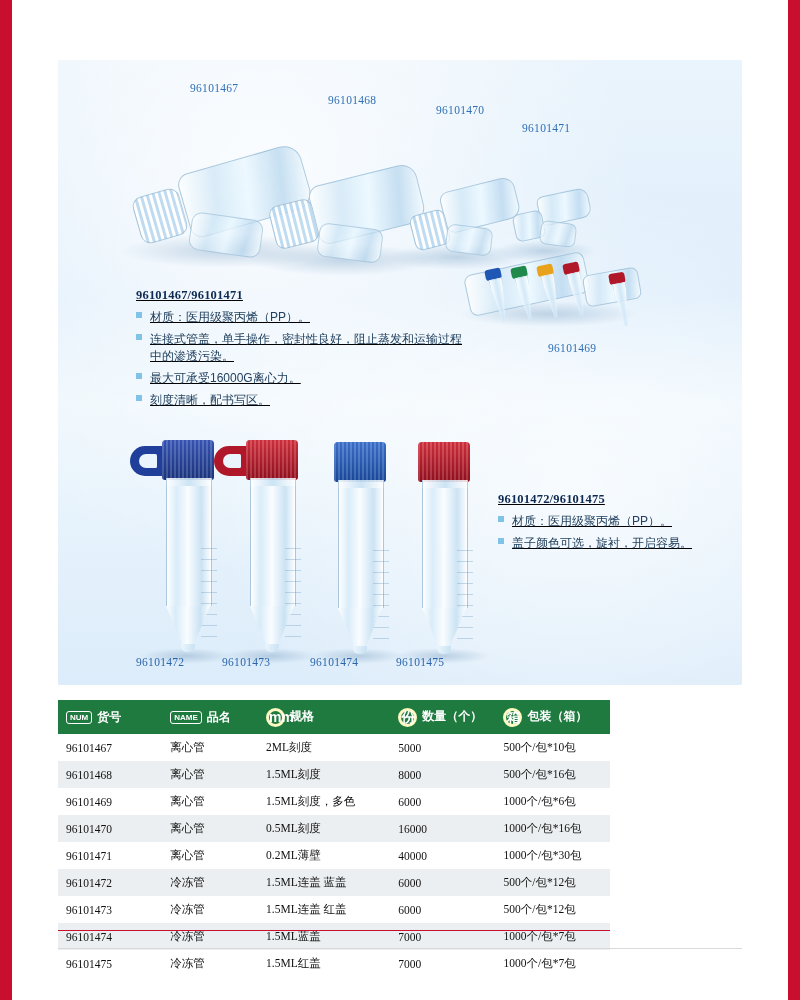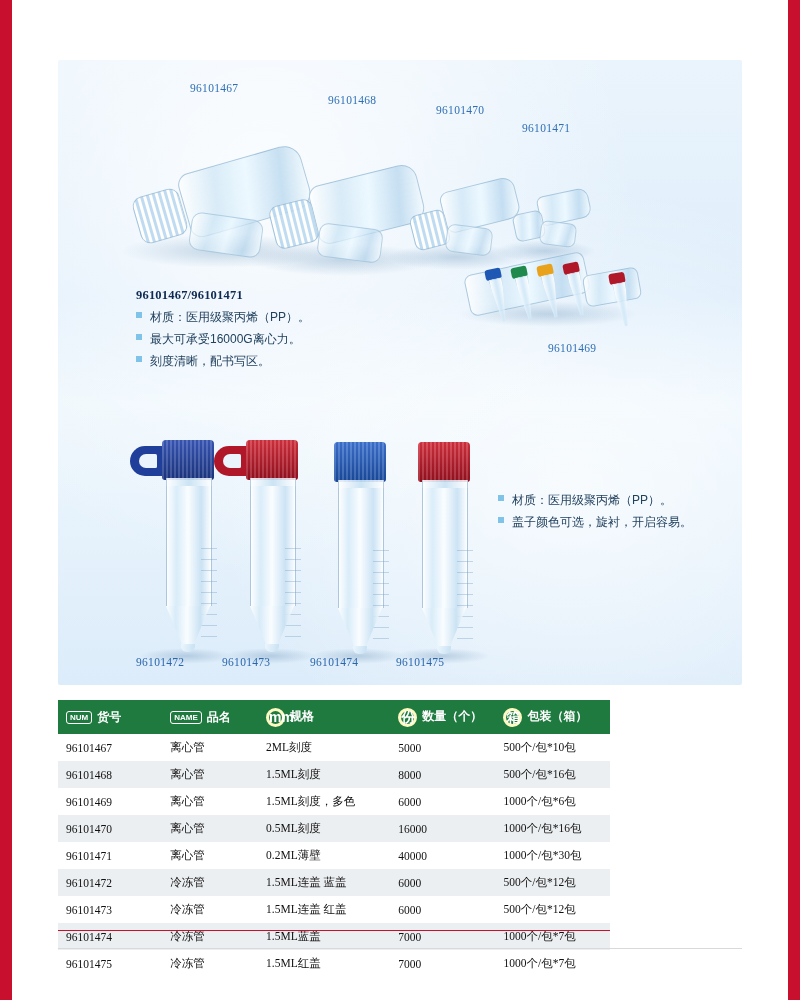--- a/index.html
+++ b/index.html
@@ -29,21 +29,21 @@
     pointer-events:none;
   }
 
   .code-label{
     position:absolute;color:#2f6fb5;font-size:11.5px;letter-spacing:.3px;
     font-family:"Liberation Serif","DejaVu Serif",serif;
   }
   .code-label.blue2{color:#2a66ad;}
 
   
-  .spec-block{position:absolute;}
+  .spec-block{position:absolute;text-decoration:underline;}
   .spec-title{
     font-size:12.5px;font-weight:bold;color:#0e2a52;margin-bottom:6px;
     font-family:"Liberation Serif","DejaVu Serif",serif;letter-spacing:.2px;
   }
   .spec-list{list-style:none;margin:0;padding:0;}
   .spec-list li{
     position:relative;padding-left:14px;margin-bottom:4.5px;
     font-size:12px;color:#22415e;line-height:1.45;
   }
   .spec-list li .bullet{
@@ -225,20 +225,21 @@
           <div class="mbody"></div>
       </div>
     </div>
     <span class="code-label" style="left:490px;top:282px;">96101469</span>
 
     <div class="spec-block" style="left:78px;top:228px;width:330px;">
       <div class="spec-title">96101467/96101471</div>
       <ul class="spec-list">
         <li><span class="bullet"></span><span>材质：医用级聚丙烯（PP）。</span></li>
         <li><span class="bullet"></span></li>
+        <li><span class="bullet"></span><span>连接式管盖，单手操作，密封性良好，阻止蒸发和运输过程中的渗透污染。</span></li>
         <li><span class="bullet"></span><span>最大可承受16000G离心力。</span></li>
         <li><span class="bullet"></span><span>刻度清晰，配书写区。</span></li>
       </ul>
     </div>
 
     <div class="cryo-shadow" style="left:80px;top:588px;"></div>
     <div class="cryo" style="left:98px;top:380px;">
       <div class="loop" style="background:#1f3f9b;"></div>
       <div class="cap" style="background:linear-gradient(180deg,#3a58b8,#1b3580);">
           <div class="ridges"></div>
@@ -290,20 +291,21 @@
       <div class="cone"></div>
       <div class="tip"></div>
     </div>
 
     <span class="code-label blue2" style="left:78px;top:596px;">96101472</span>
     <span class="code-label blue2" style="left:164px;top:596px;">96101473</span>
     <span class="code-label blue2" style="left:252px;top:596px;">96101474</span>
     <span class="code-label blue2" style="left:338px;top:596px;">96101475</span>
 
     <div class="spec-block" style="left:440px;top:432px;width:230px;">
+      <div class="spec-title">96101472/96101475</div>
       <ul class="spec-list">
         <li>
           <span class="bullet"></span>
           <span class="sub">材质：医用级聚丙烯（PP）。</span>
         </li>
         <li>
           <span class="bullet"></span>
           <span class="sub">盖子颜色可选，旋衬，开启容易。</span>
         </li>
       </ul>

